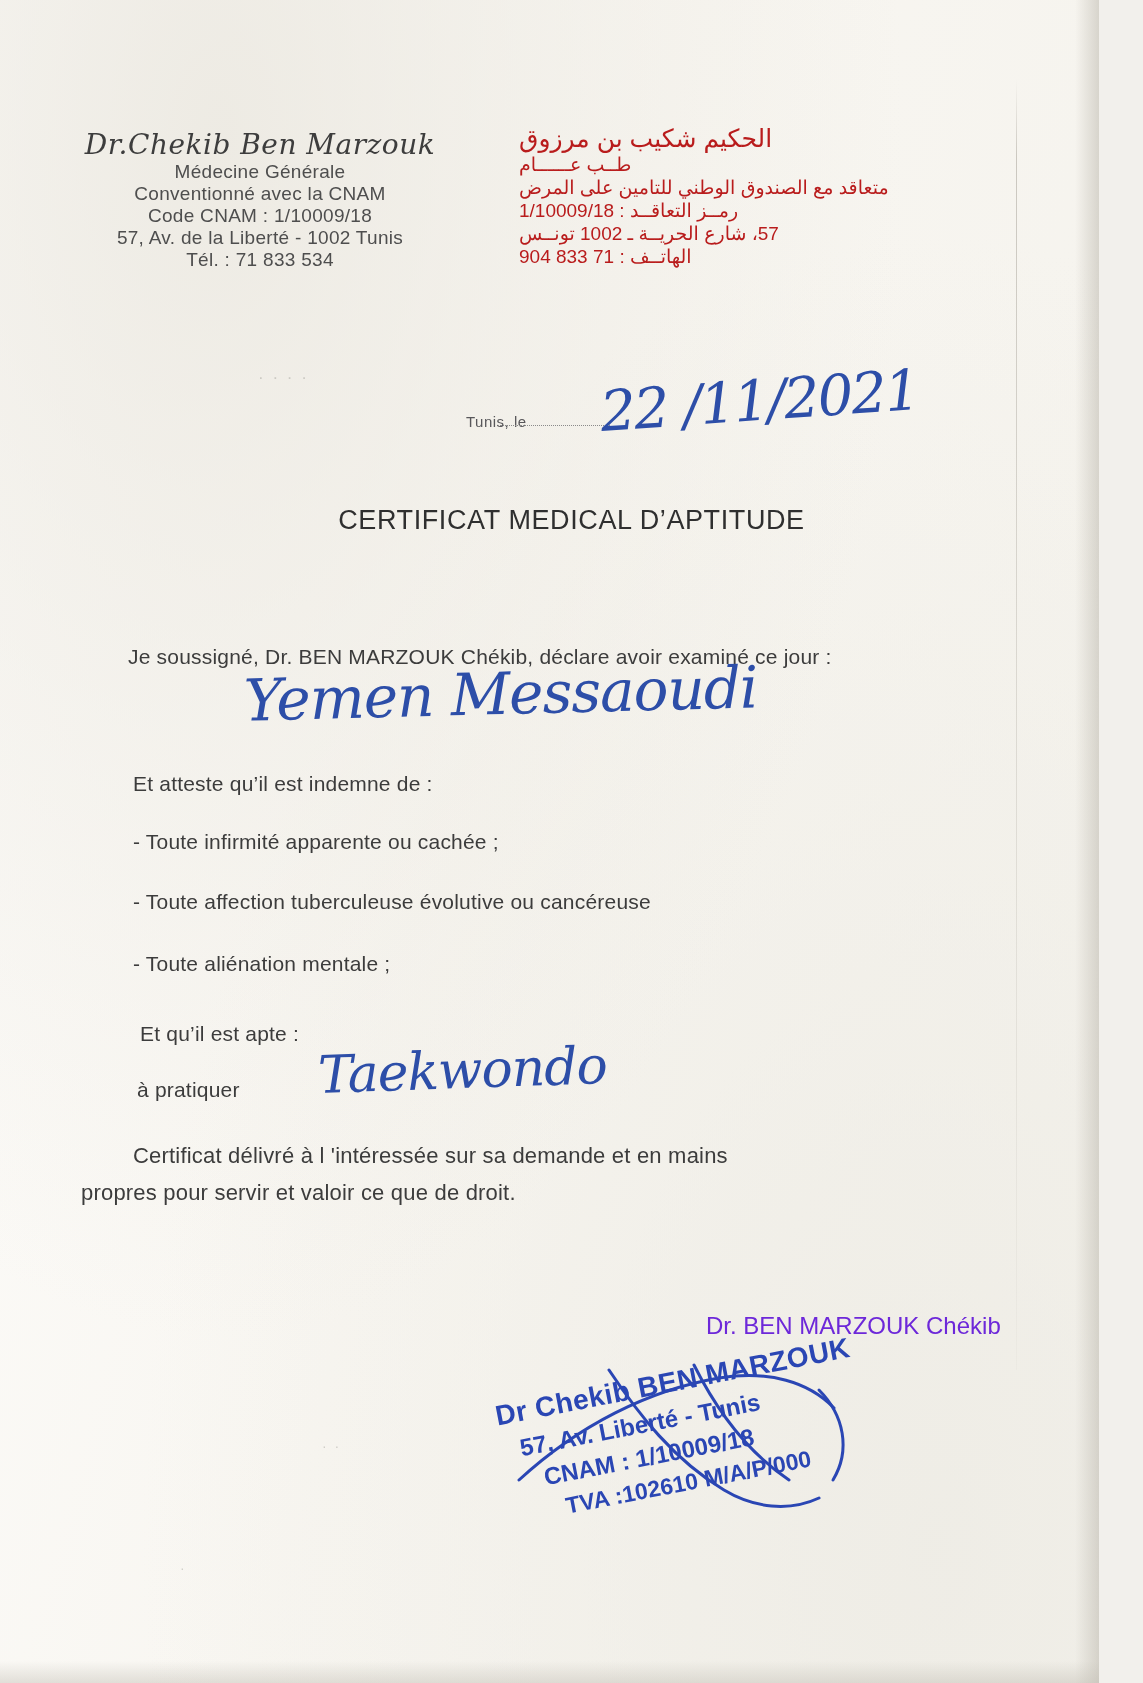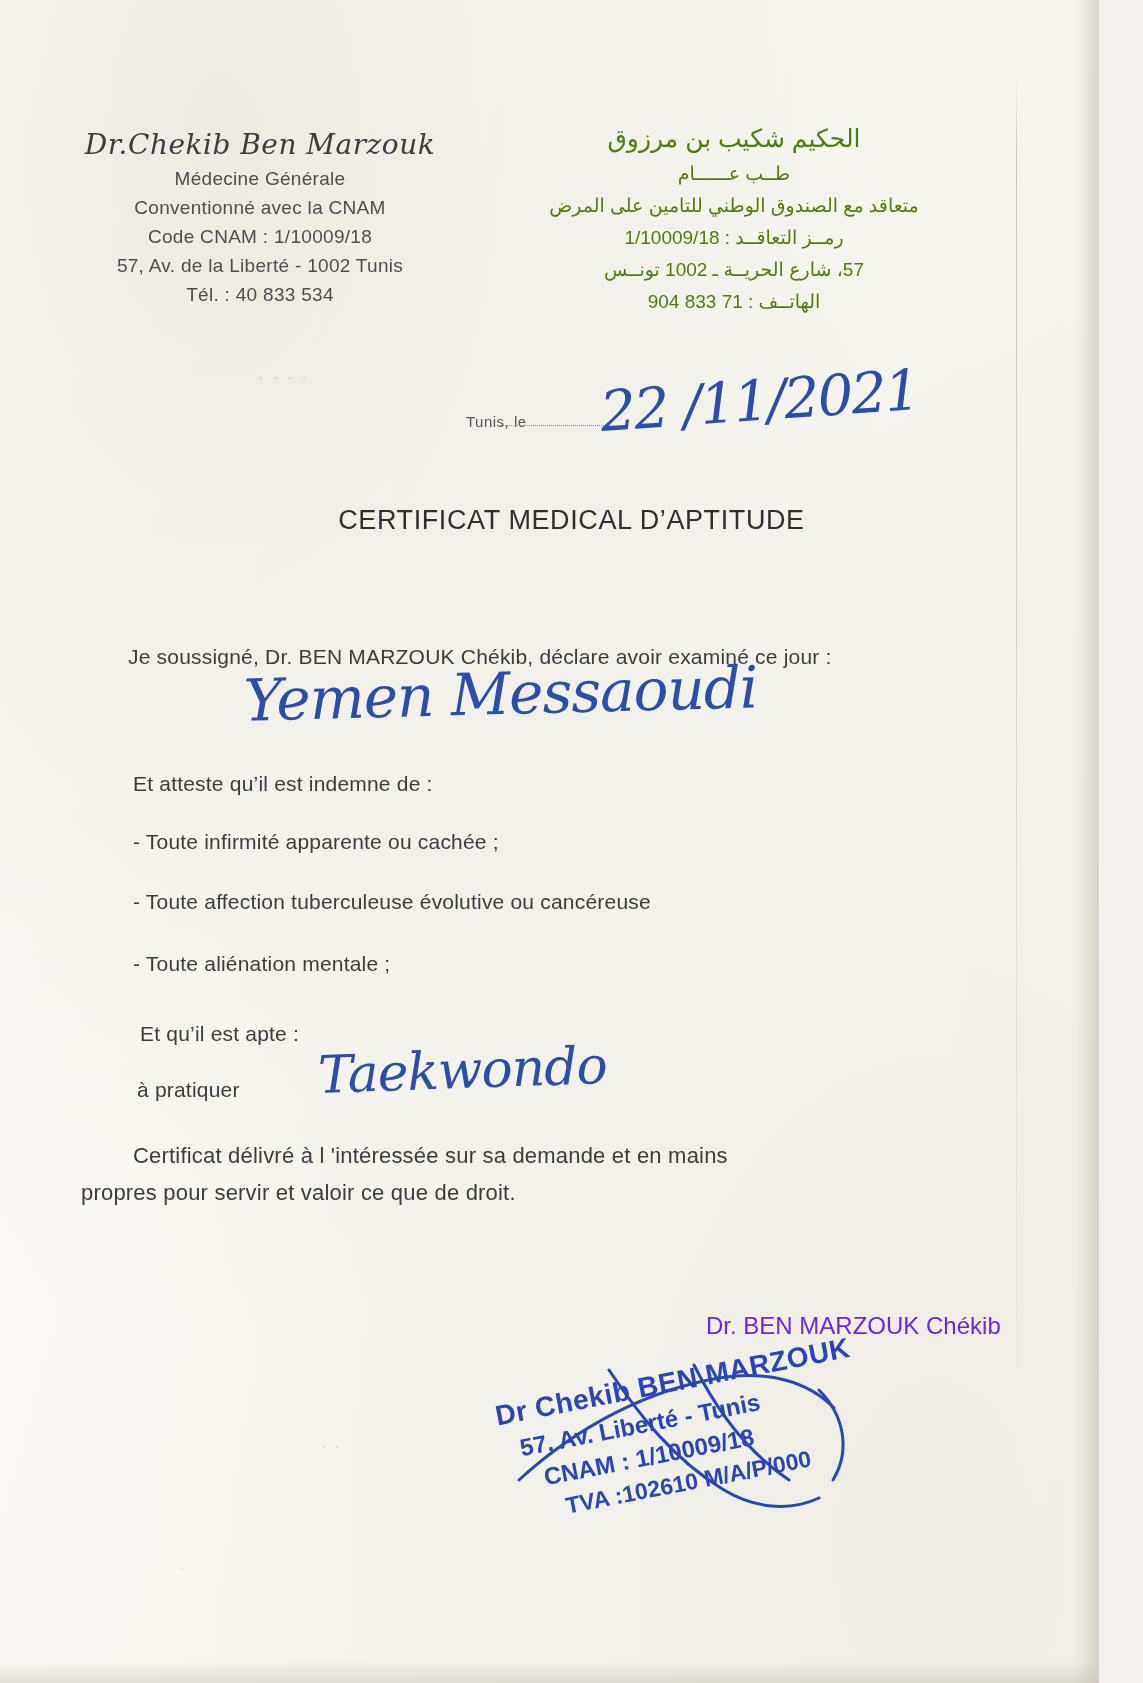--- a/index.html
+++ b/index.html
@@ -60,41 +60,39 @@
   .head-fr .doctor-name {
     font-family: "DejaVu Serif", serif;
     font-style: italic;
     font-size: 28px;
     letter-spacing: 0.5px;
     color: #3d3d3d;
     white-space: nowrap;
   }
   .head-fr .line {
     font-size: 19px;
-    margin-top: 7px;
     color: #4e4e4e;
     letter-spacing: 0.3px;
   }
   .head-ar {
     position: absolute;
     right: 150px;
     top: 124px;
     width: 430px;
-    text-align: center;
+    text-align: left;
     direction: rtl;
-    color: #4d7c0f;
+    color: #b91c1c;
   }
   .head-ar .ar-name {
     font-size: 25px;
     letter-spacing: 1px;
     white-space: nowrap;
   }
   .head-ar .ar-line {
     font-size: 19px;
-    margin-top: 9px;
   }
 
   
   .date-label {
     position: absolute;
     left: 466px;
     top: 413px;
     font-size: 15px;
     color: #58575a;
     letter-spacing: 0.5px;
@@ -255,21 +253,21 @@
   <div id="fold-line"></div>
   <div id="paper-edge-right"></div>
   <div id="paper-edge-bottom"></div>
 
   <div class="head-fr">
     <div class="doctor-name">Dr.Chekib Ben Marzouk</div>
     <div class="line">Médecine Générale</div>
     <div class="line">Conventionné avec la CNAM</div>
     <div class="line">Code CNAM : 1/10009/18</div>
     <div class="line">57, Av. de la Liberté - 1002 Tunis</div>
-    <div class="line">Tél. : 40 833 534</div>
+    <div class="line">Tél. : 71 833 534</div>
   </div>
 
   <div class="head-ar">
     <div class="ar-name">الحكيم شكيب بن مرزوق</div>
     <div class="ar-line">طــب عــــــام</div>
     <div class="ar-line">متعاقد مع الصندوق الوطني للتامين على المرض</div>
     <div class="ar-line">رمــز التعاقــد : 1/10009/18</div>
     <div class="ar-line">57، شارع الحريــة ـ 1002 تونــس</div>
     <div class="ar-line">الهاتــف : 71 833 904</div>
   </div>

